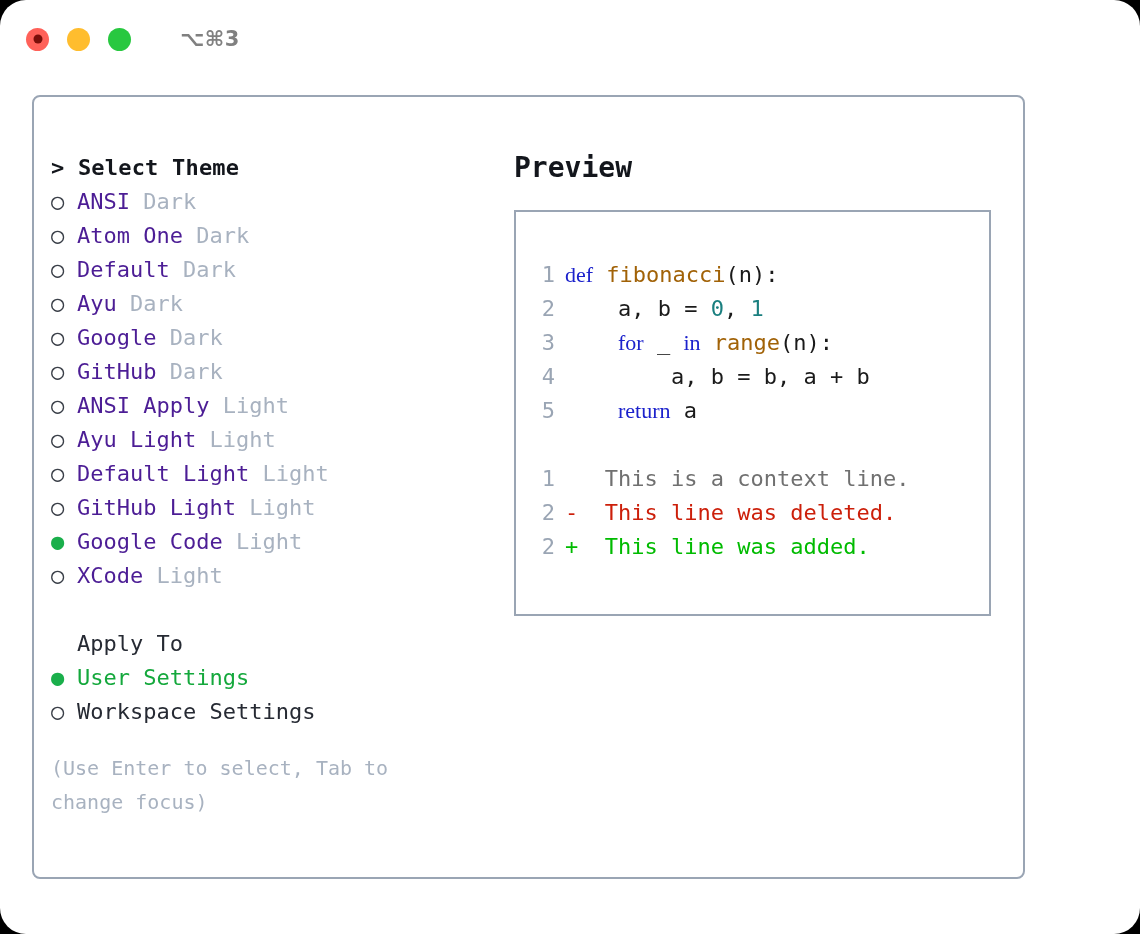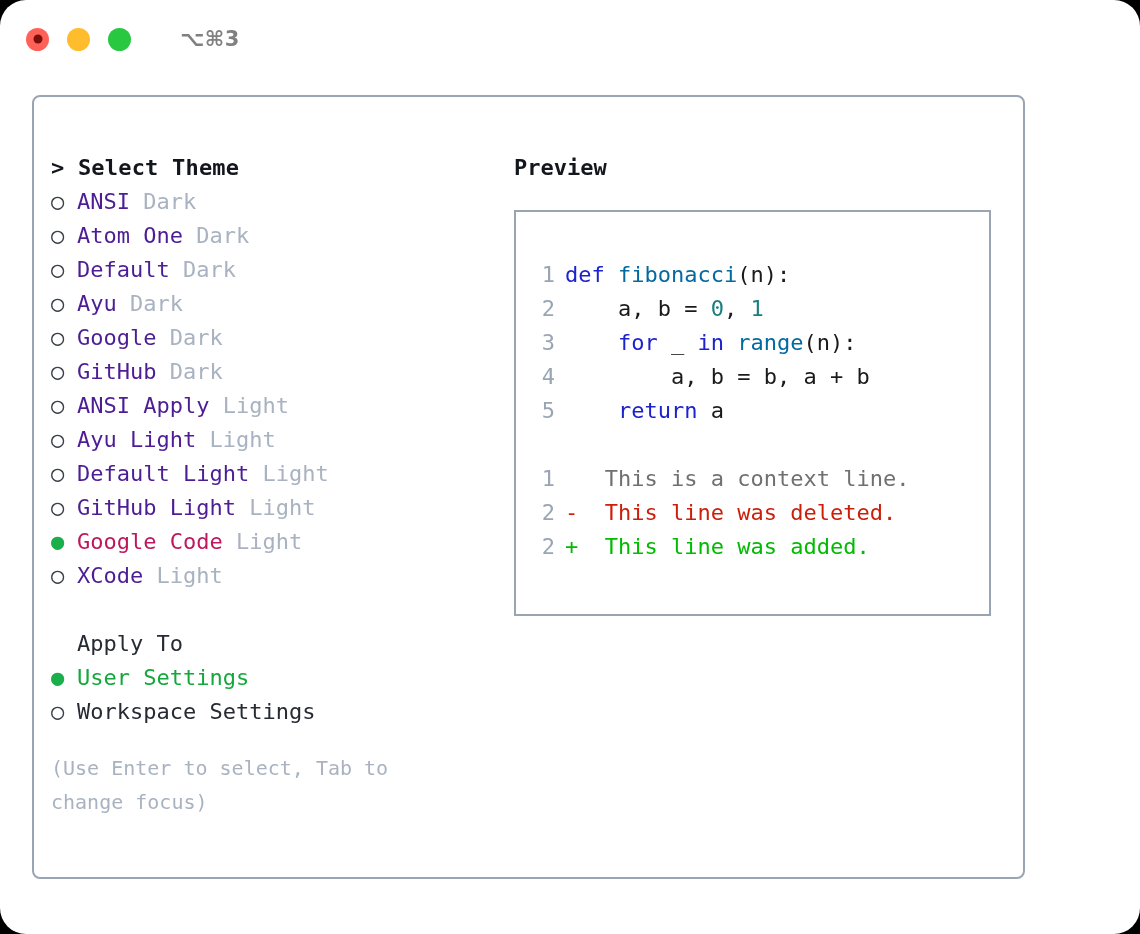--- a/index.html
+++ b/index.html
@@ -101,21 +101,21 @@
     display: inline-block;
     width: 26px;
   }
   .bullet-filled {
     color: #1aaf4b;
   }
   .bullet-empty {
     color: #3a3f48;
   }
   .theme-name { color: #4c1d95; }
-  .theme-name.selected { color: #be185d; }
+  .theme-name.selected { color: #4c1d95; }
   .theme-kind {
     color: #a8b2c0;
   }
   .group-title {
     color: #262a33;
   }
   .apply-selected { color: #14a83c; margin-top: 24px; }
   #hint {
     margin-top: 22px;
     font-size: 20px;
@@ -125,21 +125,21 @@
   }
 
   
   #right-col {
     position: absolute;
     left: 480px;
     top: 54px;
     width: 490px;
   }
   #preview-title {
-    font-size: 22px;
+    font-size: 28px;
     font-weight: bold;
     color: #13161c;
     line-height: 34px;
   }
   #preview-box {
     margin-top: 25px;
     width: 477px;
     height: 406px;
     border: 2px solid #9aa5b4;
     box-sizing: border-box;
@@ -154,22 +154,22 @@
     line-height: 34px;
     white-space: pre;
   }
   .ln {
     display: inline-block;
     width: 22px;
     text-align: right;
     color: #9aa5b4;
     margin-right: 10px;
   }
-  .kw   { color: #1c22cc; }
-  .fn   { color: #0369a1; }
+  .kw   { color: #1c22cc; font-family: Liberation Serif, serif; }
+  .fn   { color: #a16207; }
   .num  { color: #1a7f7f; }
   .pln  { color: #1a1a1a; }
   .ctx  { color: #707070; }
   .del  { color: #cc1f0a; }
   .add  { color: #00bb00; }
   .spacer { height: 34px; }
 </style>
 </head>
 <body>
 

